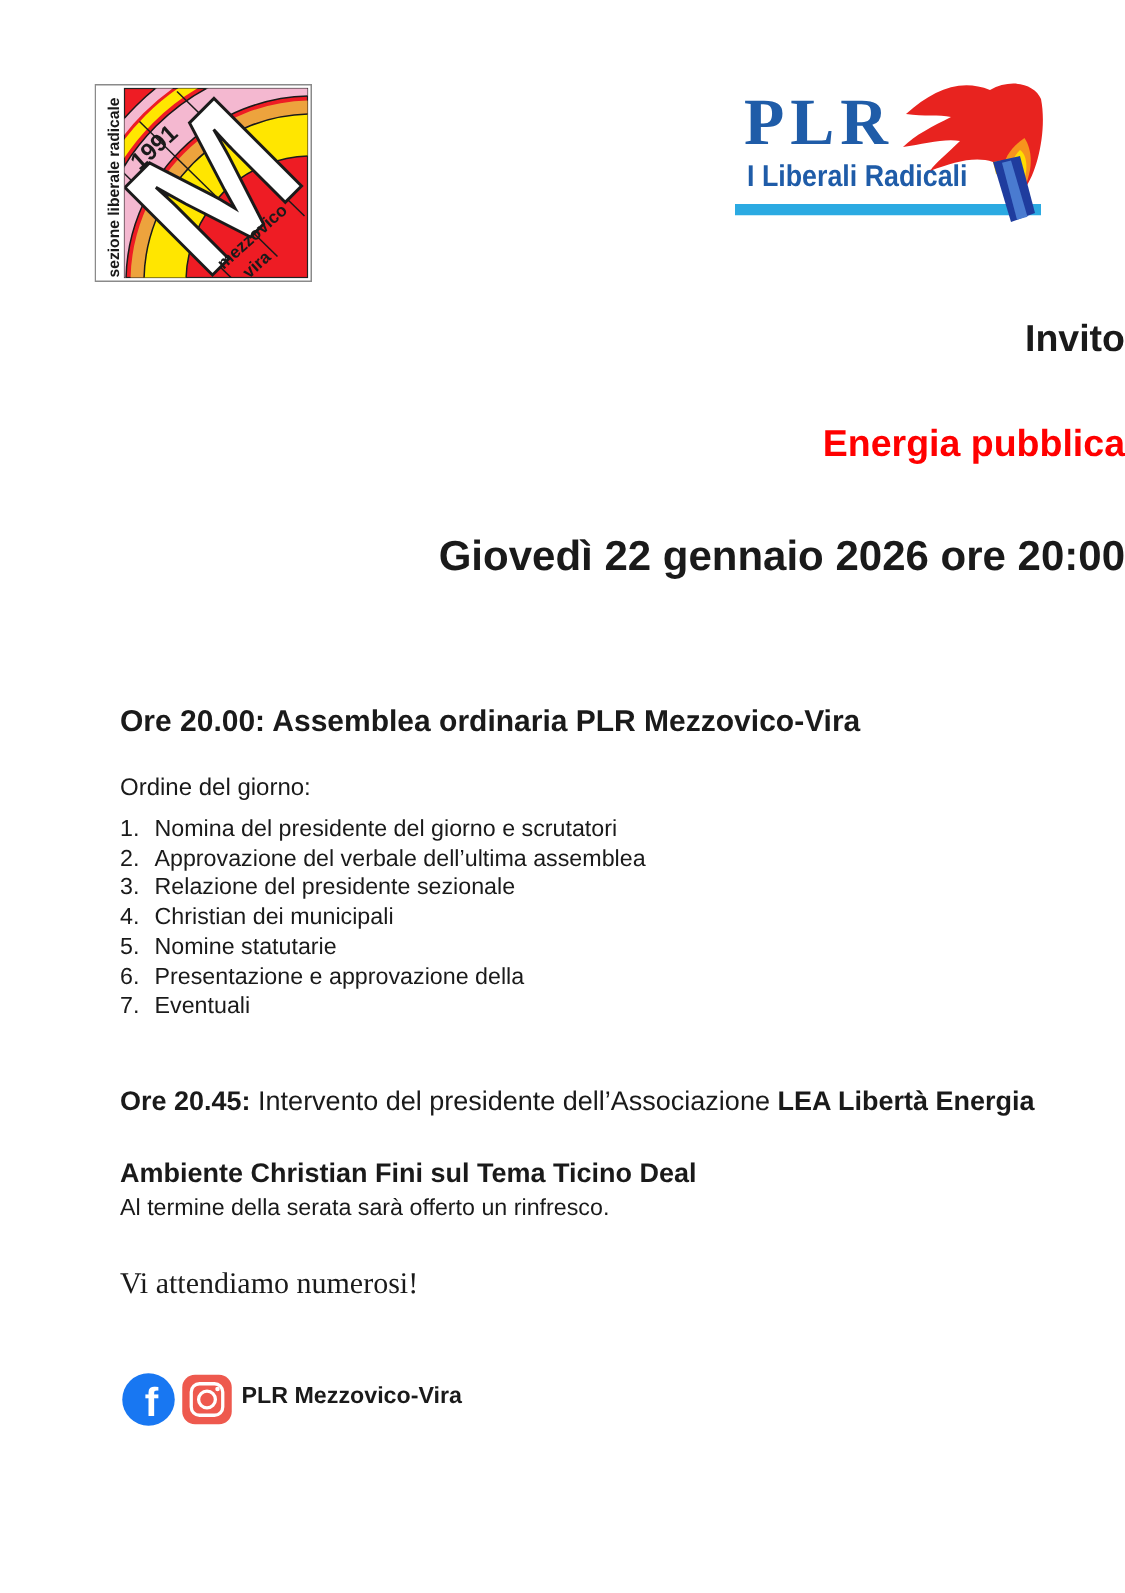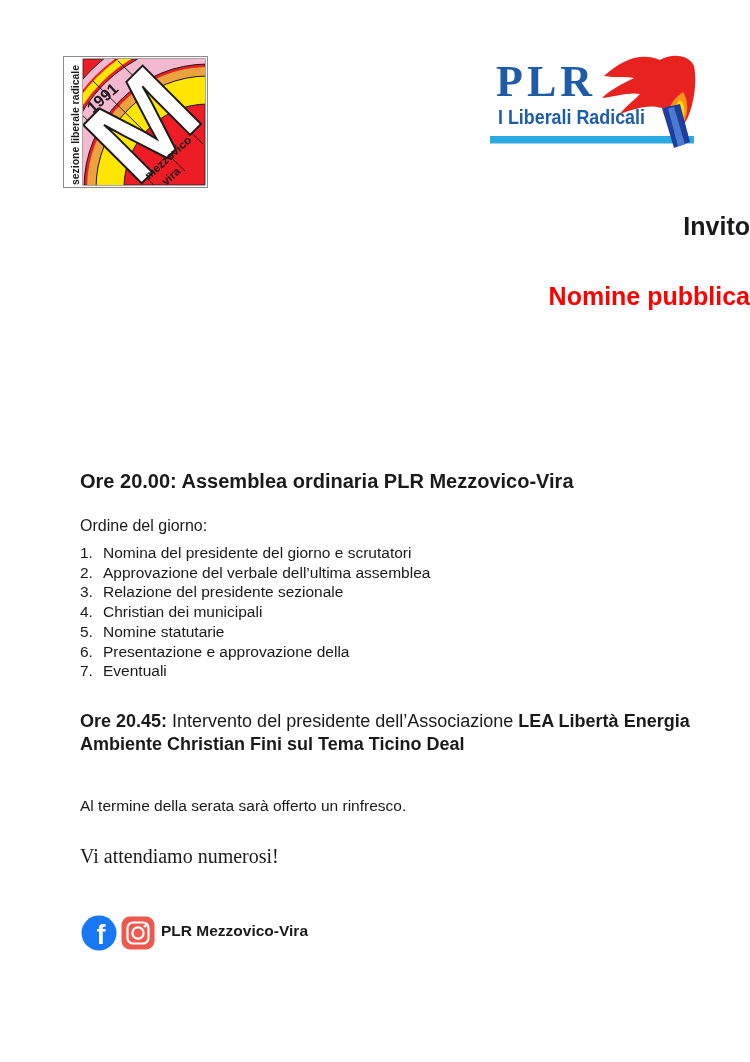--- a/index.html
+++ b/index.html
@@ -10,21 +10,21 @@
   .abs{position:absolute;}
   .center{left:0;width:750px;text-align:right;}
   .title{top:212px;font-size:25px;font-weight:bold;}
   .subtitle{top:282px;font-size:25px;font-weight:bold;color:#ff0000;}
   .event{top:350px;font-size:28px;font-weight:bold;line-height:41px;}
   .agenda-header{left:80px;top:459px;font-size:20px;font-weight:bold;margin-top:11px;}
   .ordine{left:80px;top:517px;font-size:16px;}
   .agenda-list{left:80px;top:543px;font-size:15.5px;line-height:19.7px;width:560px;}
   .agenda-row{display:flex;}
   .agenda-num{width:23px;flex:0 0 23px;}
-  .speech{left:80px;top:710px;width:614px;font-size:18px;line-height:23px;}
+  .speech{left:80px;top:710px;width:614px;font-size:18px;line-height:48px;}
   .speech b{font-weight:bold;}
   .closing1{left:80px;top:797px;font-size:15.5px;}
   .closing2{left:80px;top:845px;font-size:20px;font-family:Liberation Serif, serif;}
   .footer-label{left:161px;top:922px;font-size:15.5px;font-weight:bold;}
   .footer-site{left:380px;top:922px;width:290px;text-align:right;font-size:15.5px;font-weight:bold;}
   .left-logo{left:63px;top:56px;}
   .right-logo{left:490px;top:52px;}
   .fb-icon{left:81px;top:915px;}
   .ig-icon{left:121px;top:916px;}
   svg text{font-family:"Liberation Sans",sans-serif;}
@@ -71,22 +71,23 @@
       <path d="M 204 14 C 200 4 184 0 170 8 C 150 0 132 8 114 24 C 126 26 136 24 144 26 C 132 32 120 38 112 46 C 126 44 140 40 150 42 C 142 50 134 56 130 62 C 146 56 160 52 172 56 C 182 60 190 66 193 74 C 202 62 208 34 204 14 Z" fill="#e8231f"></path>
       <path d="M 193 40 C 184 46 176 56 180 68 C 184 76 192 76 195 68 C 199 56 197 46 193 40 Z" fill="#f7941d"></path>
       <path d="M 190 48 C 185 53 182 60 185 67 C 188 72 193 70 194 63 C 195 55 193 50 190 48 Z" fill="#ffdd00"></path>
       <path d="M 172 56 L 177 55 L 181 66 L 174 64 Z" fill="#f7c500"></path>
       <path d="M 172 56 L 190 52 L 200 90 L 184 96 Z" fill="#1f3c9e"></path>
       <path d="M 178 56.5 L 184 55 L 195 92.5 L 188 94.5 Z" fill="#4a7bd0"></path>
     </g>
   </svg>
 
   <div class="abs center title">Invito</div>
-  <div class="abs center subtitle">Nomine pubblica</div>
+  <div class="abs center subtitle">Energia pubblica</div>
   <div class="abs center event">
+    <div>Giovedì 22 gennaio 2026 ore 20:00</div>
   </div>
 
   <div class="abs agenda-header">Ore 20.00: Assemblea ordinaria PLR Mezzovico-Vira</div>
   <div class="abs ordine">Ordine del giorno:</div>
 
   <div class="abs agenda-list">
 
       <div class="agenda-row">
         <span class="agenda-num">1.</span>
         <span>Nomina del presidente del giorno e scrutatori</span>

